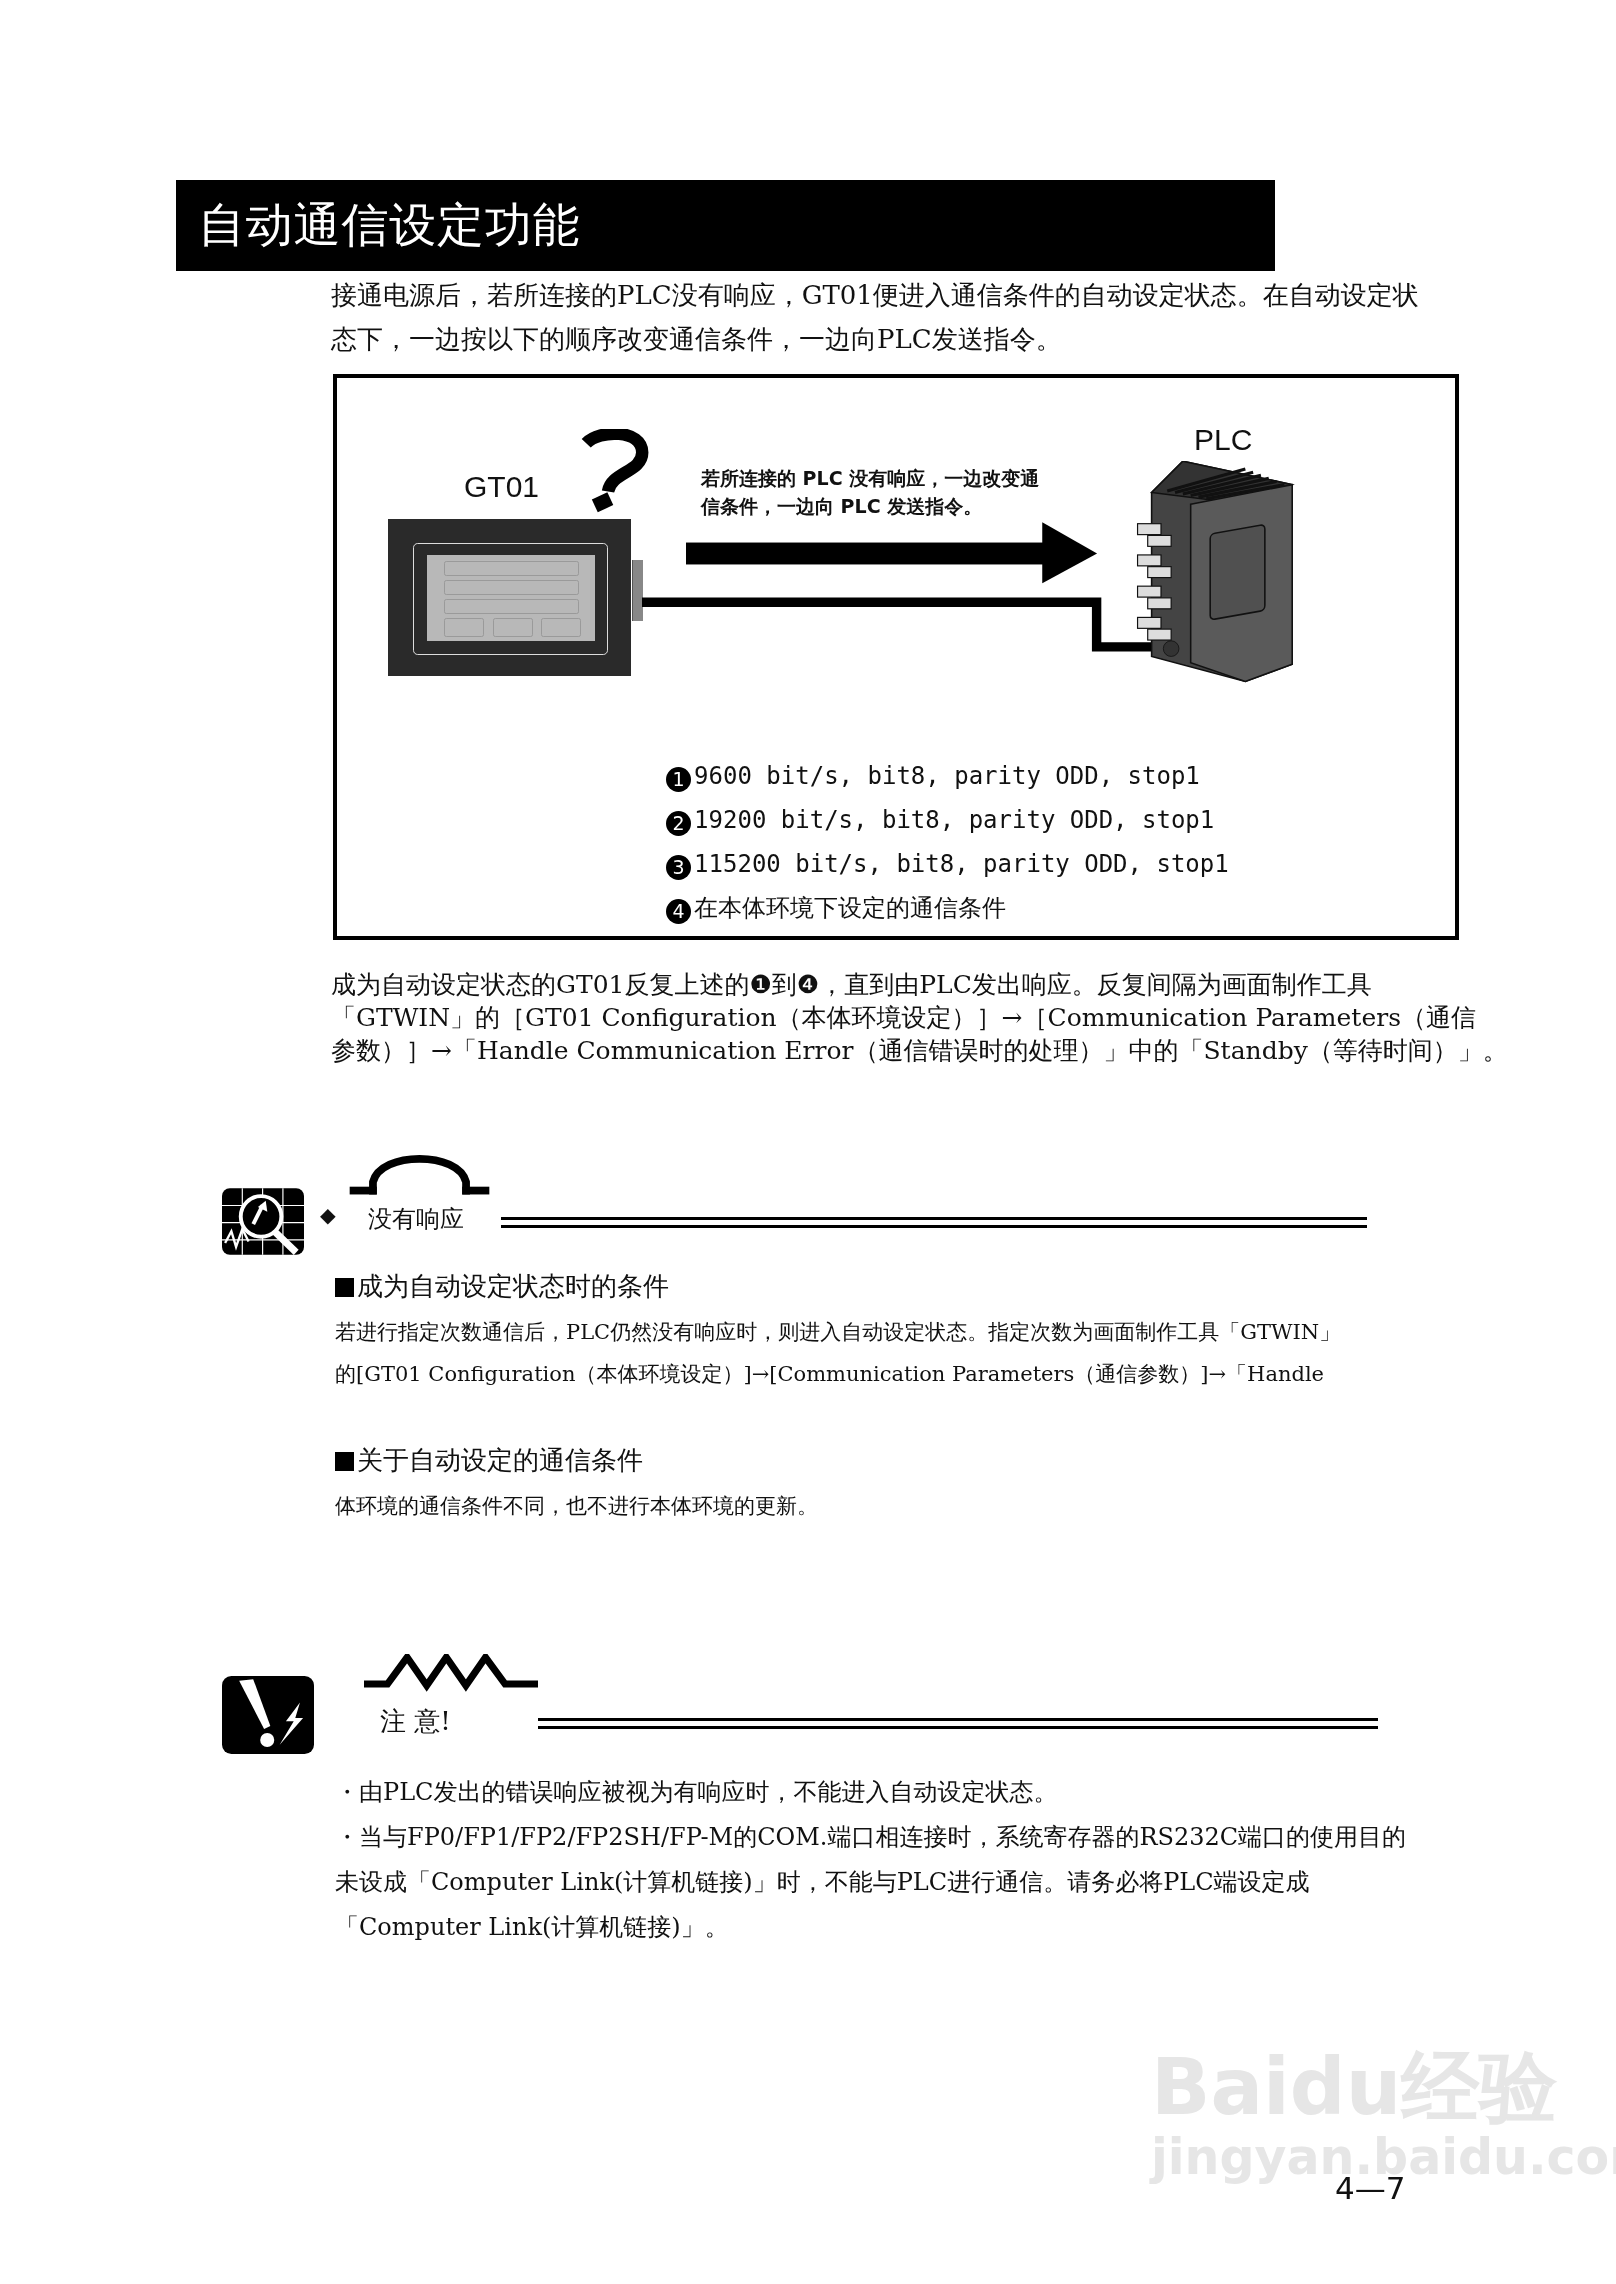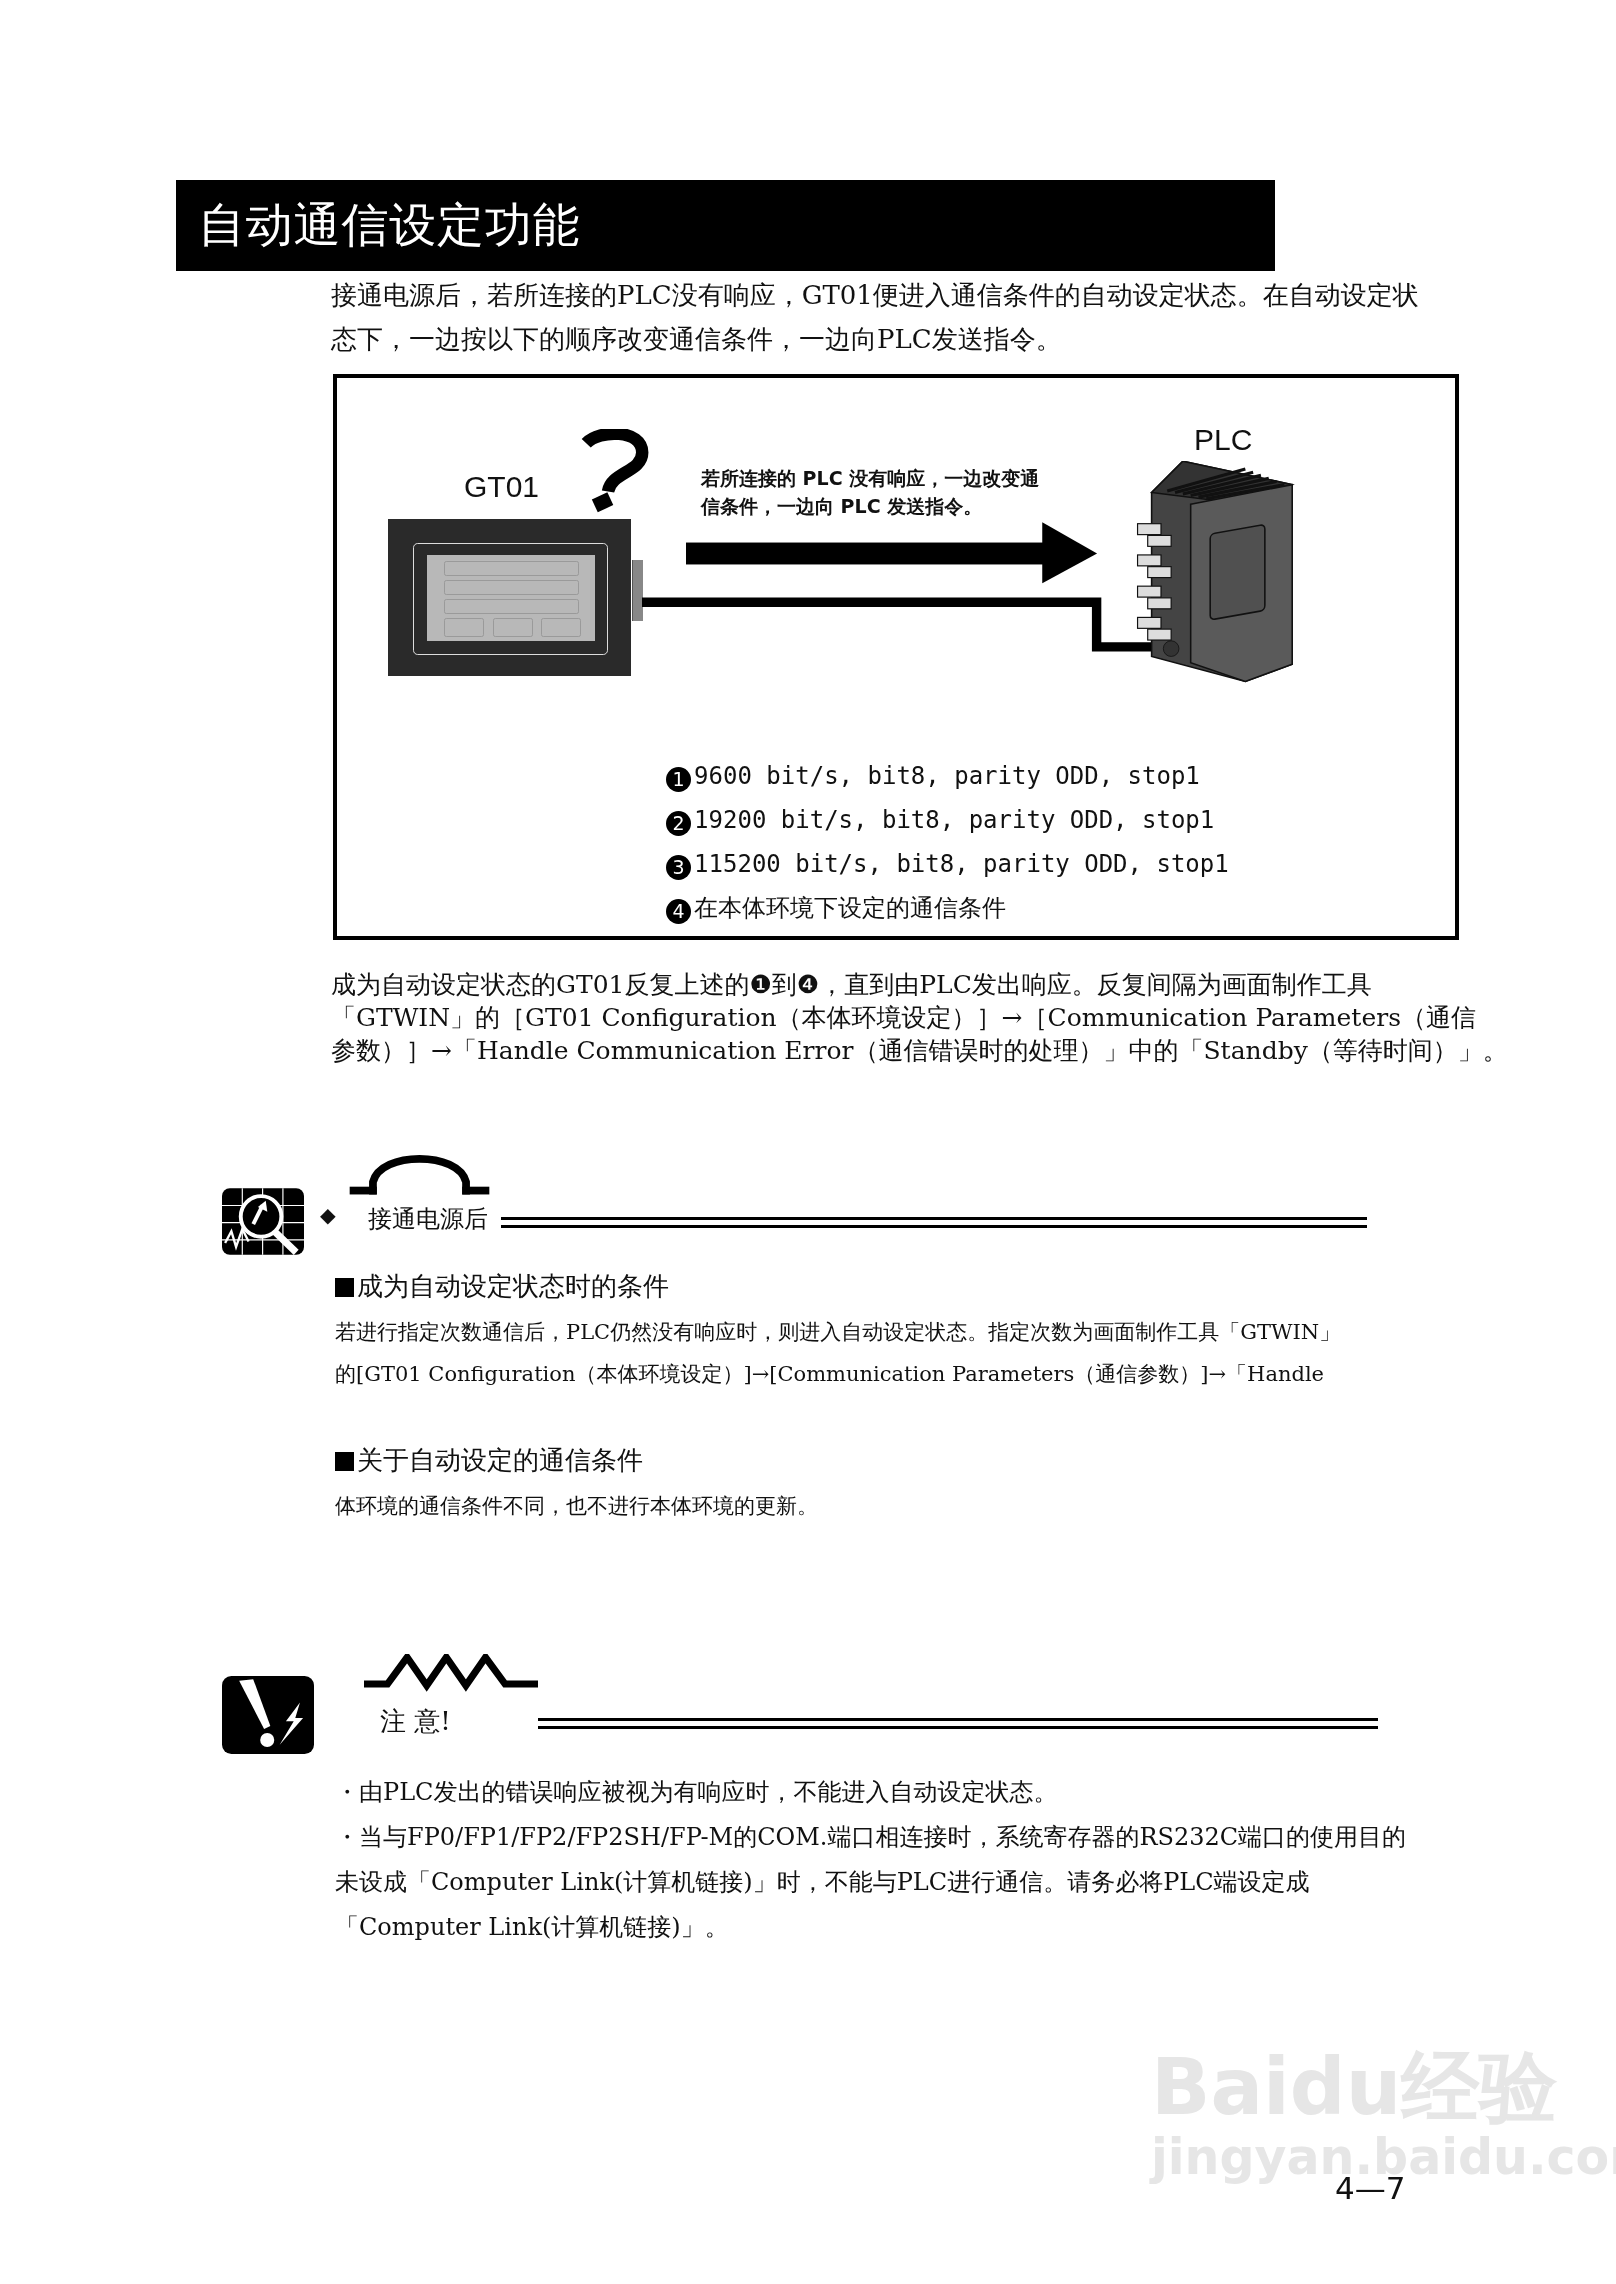--- a/index.html
+++ b/index.html
@@ -130,21 +130,21 @@
   <polyline points="4,70 12,55 18,75 26,52 34,68" stroke="#fff" stroke-width="3" fill="none"></polyline>
   <polyline points="40,46 52,22" stroke="#fff" stroke-width="5"></polyline>
     <polygon points="46,24 56,16 58,30" fill="#fff"></polygon>
 </svg>
 <div class="abs" style="left:320px; top:1203px; font-size:20.4px;">◆</div>
 <svg class="abs" style="left:349px; top:1151px;" width="141" height="45" viewBox="0 0 180 58">
   <path d="M30 56 L30 40 C 40 0, 140 0, 150 40 L150 56" stroke="#000" stroke-width="10" fill="none"></path>
   <rect x="0" y="46" width="35" height="10" fill="#000"></rect>
     <rect x="145" y="46" width="35" height="10" fill="#000"></rect>
 </svg>
-<div class="abs sec-label" style="left:368px; top:1203px;">接通电源后</div>
+<div class="abs sec-label" style="left:368px; top:1203px;">没有响应</div>
 <div class="abs double-line" style="left:501px; top:1217px; width:866px;"></div>
 
 <div class="abs sub-heading" style="left:335px; top:1269px;"><span class="sq"></span><span>成为自动设定状态时的条件</span></div>
 <div class="abs para-small" style="left:335px; top:1311px;">
   <div>若进行指定次数通信后，PLC仍然没有响应时，则进入自动设定状态。指定次数为画面制作工具「GTWIN」</div>
   <div>的[GT01 Configuration（本体环境设定）]→[Communication Parameters（通信参数）]→「Handle</div>
 </div>
 <div class="abs sub-heading" style="left:335px; top:1443px;"><span class="sq"></span><span>关于自动设定的通信条件</span></div>
 <div class="abs para-small" style="left:335px; top:1485px;">
   <div>体环境的通信条件不同，也不进行本体环境的更新。</div>

